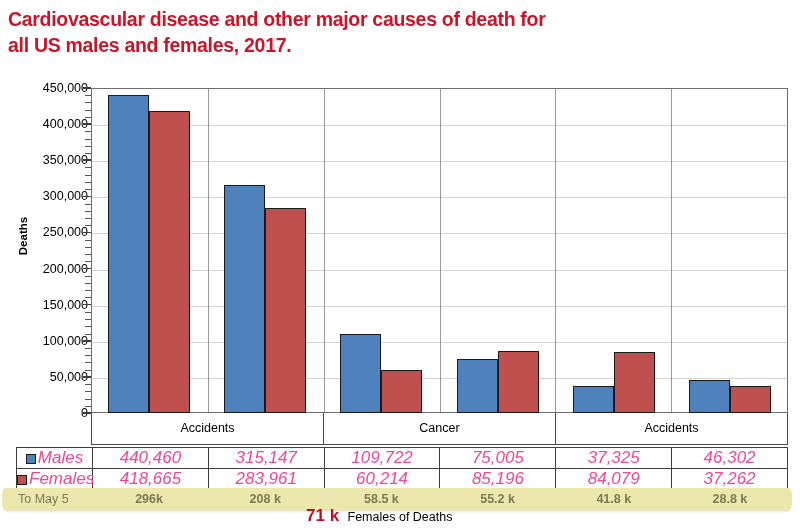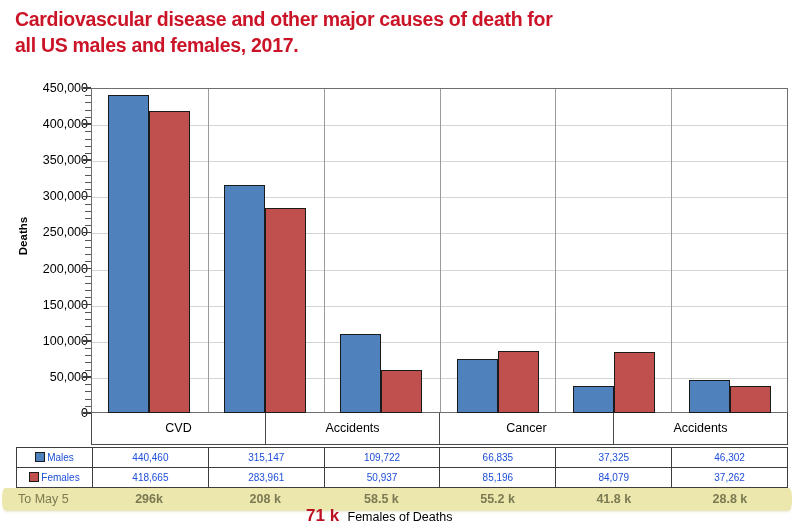--- a/index.html
+++ b/index.html
@@ -20,21 +20,20 @@
   #chart-title {
     position: absolute;
     left: 8px;
     top: 6px;
     width: 780px;
     font-size: 19.5px;
     font-weight: bold;
     line-height: 1.35;
     letter-spacing: -0.3px;
     color: #cc1428;
-    margin-left: 7px;
   }
 
   
   #y-axis-title {
     position: absolute;
     left: -22px;
     top: 230px;
     width: 90px;
     text-align: center;
     transform: rotate(-90deg);
@@ -167,24 +166,25 @@
     position: absolute;
     left: 16px;
     top: 447px;
     width: 772px;
     border-collapse: collapse;
     table-layout: fixed;
   }
   #data-table td {
     border: 1.2px solid #3d3d3d;
     height: 19px;
-    font-size: 10px;
+    font-size: 17px;
     text-align: center;
-    color: #1d4ed8;
+    color: #ec4899;
     padding: 0;
+    font-style: italic;
   }
   td.series-name {
     width: 75px;
     text-align: left;
     padding-left: 2px;
     white-space: nowrap;
   }
   .swatch {
     display: inline-block;
     width: 8px;
@@ -382,49 +382,46 @@
     <div class="cat-group">
       <div class="bar-pair">
         <div class="bar male" style="height: 33.4403px;"></div>
         <div class="bar female" style="height: 26.9114px;"></div>
       </div>
     </div>
   </div>
 
 <div id="cat-row">
     <div class="cat-cell">
-      <span>CVD</span>
-    </div>
-    <div class="cat-cell">
       <span>Accidents</span>
     </div>
     <div class="cat-cell">
       <span>Cancer</span>
     </div>
     <div class="cat-cell">
       <span>Accidents</span>
     </div>
   </div>
 
 <table id="data-table">
   <tbody>
       <tr>
         <td class="series-name"><span class="swatch male"></span><span>Males</span></td>
         <td>440,460</td>
         <td>315,147</td>
         <td>109,722</td>
-        <td>66,835</td>
+        <td>75,005</td>
         <td>37,325</td>
         <td>46,302</td>
       </tr>
       <tr>
         <td class="series-name"><span class="swatch female"></span><span>Females</span></td>
         <td>418,665</td>
         <td>283,961</td>
-        <td>50,937</td>
+        <td>60,214</td>
         <td>85,196</td>
         <td>84,079</td>
         <td>37,262</td>
       </tr>
     </tbody>
 </table>
 
 <div id="highlight-band"></div>
 <div id="annotation-row">
   <div class="anno-label">To May 5</div>

